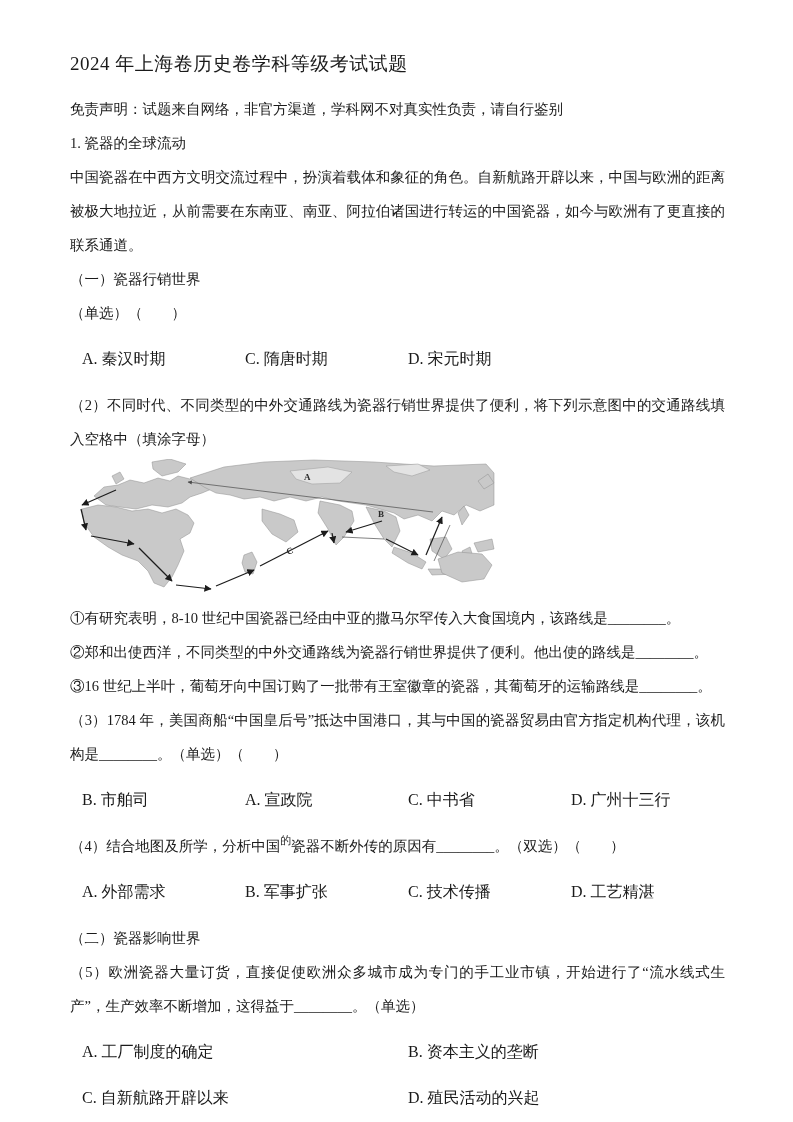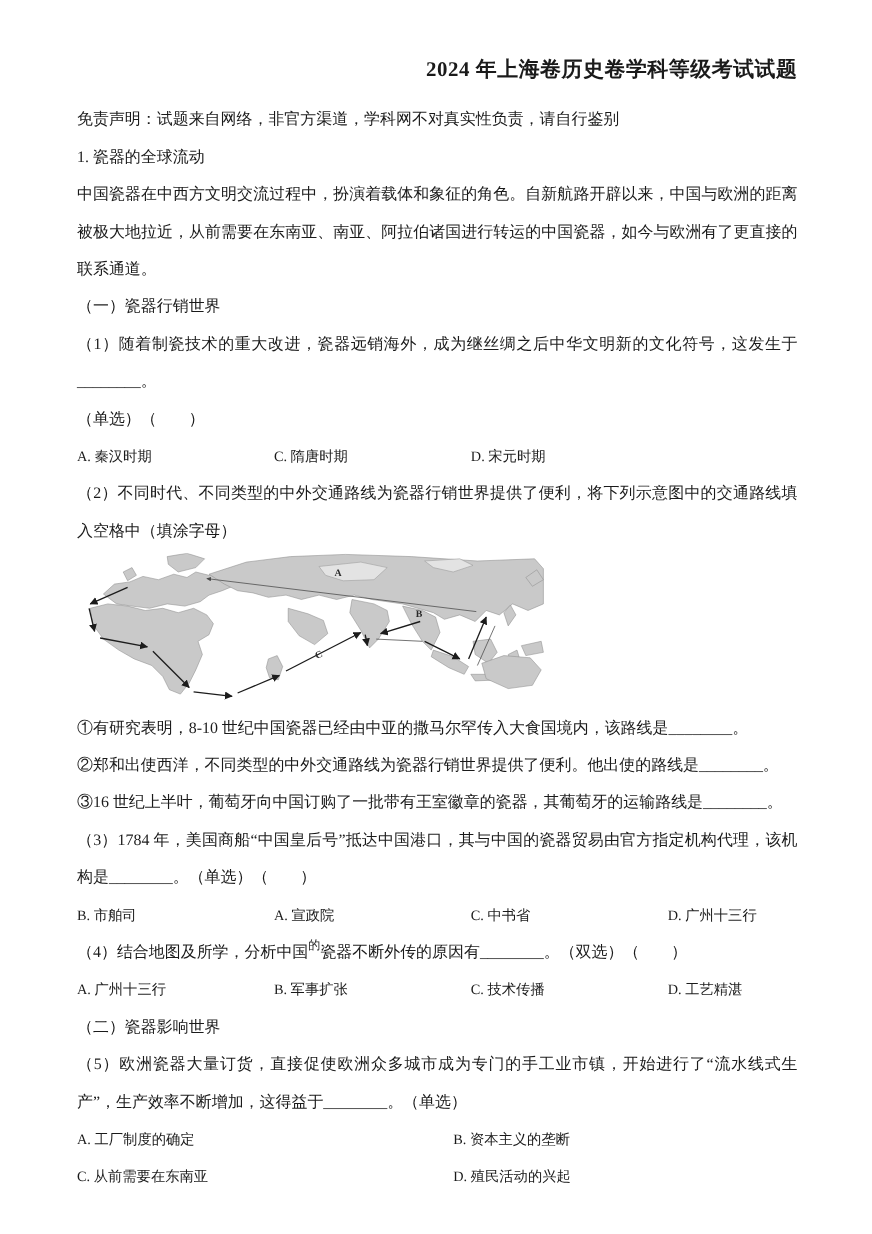--- a/index.html
+++ b/index.html
@@ -8,30 +8,30 @@
     width:793px;height:1122px;
     margin:0 auto;
     background:#fff;
     font-family:"Liberation Serif","DejaVu Serif",serif;
     color:#1a1a1a;
     box-sizing:border-box;
     padding:48px 68px 0 70px;
     overflow:hidden;
   }
   .doc-title{
-    font-size:19px;font-weight:bold;text-align:right;
+    font-size:19px;font-weight:normal;text-align:left;
     line-height:32px;margin:0;letter-spacing:.5px;
   }
   .line{
     font-size:14.5px;line-height:34px;margin:0;
     text-align:justify;
   }
   .disclaimer{margin-top:12px;}
   .opt-row{
-    display:flex;font-size:13px;line-height:34px;margin:0;gap:16px;
+    display:flex;font-size:16px;line-height:34px;margin:12px;
   }
   .opt-row .opt{display:inline-block;}
   .opt-4 .opt{width:163px;}
   .opt-4 .opt:last-child{width:auto;}
   .opt-2 .opt{width:326px;}
   .opt-2 .opt:last-child{width:auto;}
   .map-figure{
     width:430px;height:140px;margin:3px 0 2px -4px;
   }
   .map-figure svg{display:block;width:430px;height:140px;}
@@ -50,21 +50,20 @@
   <h1 class="doc-title">2024 年上海卷历史卷学科等级考试试题</h1>
 
   <p class="line disclaimer">免责声明：试题来自网络，非官方渠道，学科网不对真实性负责，请自行鉴别</p>
 
   <p class="line">1. 瓷器的全球流动</p>
 
   <p class="line">中国瓷器在中西方文明交流过程中，扮演着载体和象征的角色。自新航路开辟以来，中国与欧洲的距离被极大地拉近，从前需要在东南亚、南亚、阿拉伯诸国进行转运的中国瓷器，如今与欧洲有了更直接的联系通道。</p>
 
   <p class="line">（一）瓷器行销世界</p>
 
-  <p class="line">（1）随着制瓷技术的重大改进，瓷器远销海外，成为继丝绸之后中华文明新的文化符号，这发生于________。</p>
   <p class="line">（单选）（　　）</p>
   <div class="opt-row opt-4">
     <span class="opt">A. 秦汉时期</span>
     <span class="opt">C. 隋唐时期</span>
     <span class="opt">D. 宋元时期</span>
   </div>
 
   <p class="line">（2）不同时代、不同类型的中外交通路线为瓷器行销世界提供了便利，将下列示意图中的交通路线填入空格中（填涂字母）</p>
 
   <div class="map-figure">
@@ -129,31 +128,31 @@
   <p class="line">（3）1784 年，美国商船“中国皇后号”抵达中国港口，其与中国的瓷器贸易由官方指定机构代理，该机构是________。（单选）（　　）</p>
   <div class="opt-row opt-4">
     <span class="opt">B. 市舶司</span>
     <span class="opt">A. 宣政院</span>
     <span class="opt">C. 中书省</span>
     <span class="opt">D. 广州十三行</span>
   </div>
 
   <p class="line"><span>（4）结合地图及所学，分析中国</span><sup class="ins">的</sup><span>瓷器不断外传的原因有________。（双选）（　　）</span></p>
   <div class="opt-row opt-4">
-    <span class="opt">A. 广州十三行</span>
+    <span class="opt">A. 外部需求</span>
     <span class="opt">B. 军事扩张</span>
     <span class="opt">C. 技术传播</span>
     <span class="opt">D. 工艺精湛</span>
   </div>
 
   <p class="line">（二）瓷器影响世界</p>
 
   <p class="line">（5）欧洲瓷器大量订货，直接促使欧洲众多城市成为专门的手工业市镇，开始进行了“流水线式生产”，生产效率不断增加，这得益于________。（单选）</p>
   <div class="opt-row opt-2">
     <span class="opt">A. 工厂制度的确定</span>
     <span class="opt">B. 资本主义的垄断</span>
   </div>
   <div class="opt-row opt-2">
-    <span class="opt">C. 从前需要在东南亚</span>
+    <span class="opt">C. 自新航路开辟以来</span>
     <span class="opt">D. 殖民活动的兴起</span>
   </div>
 
 </div>
 
 </body></html>

